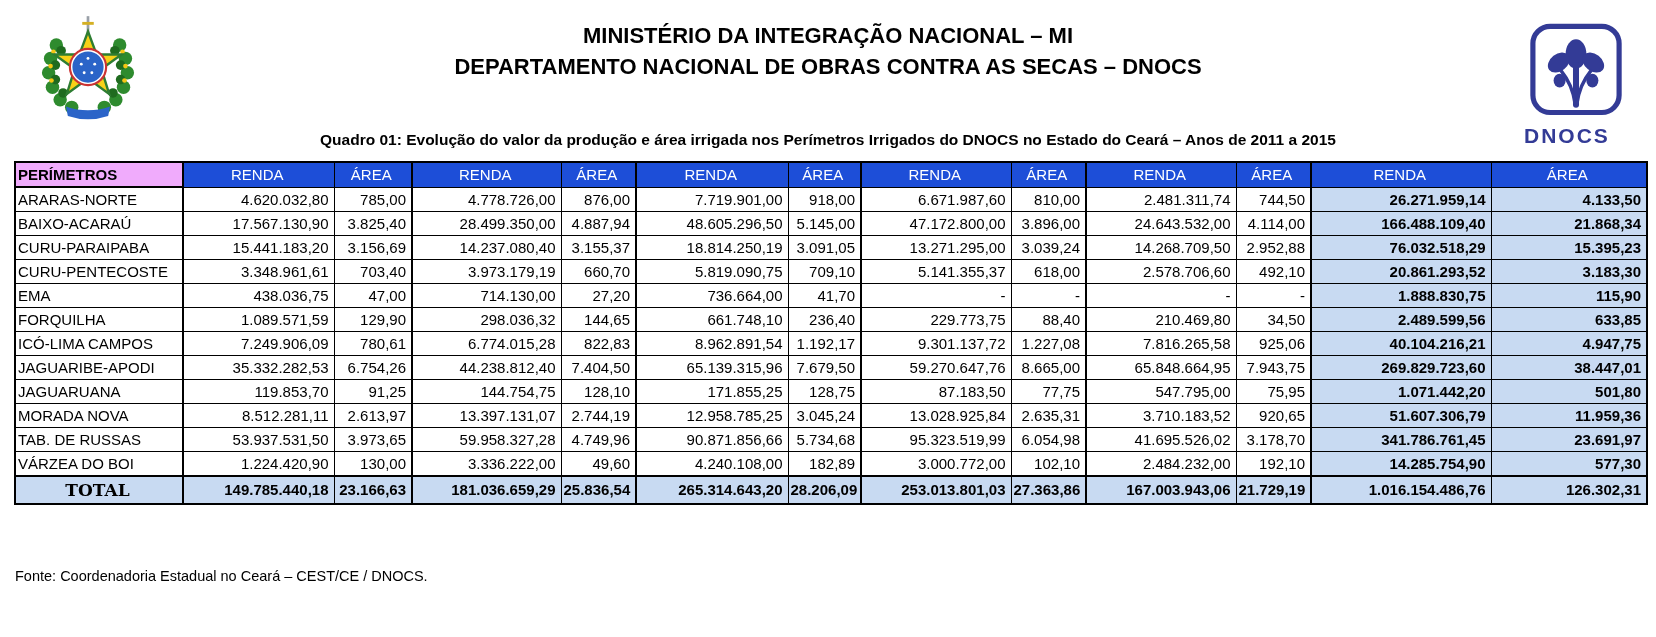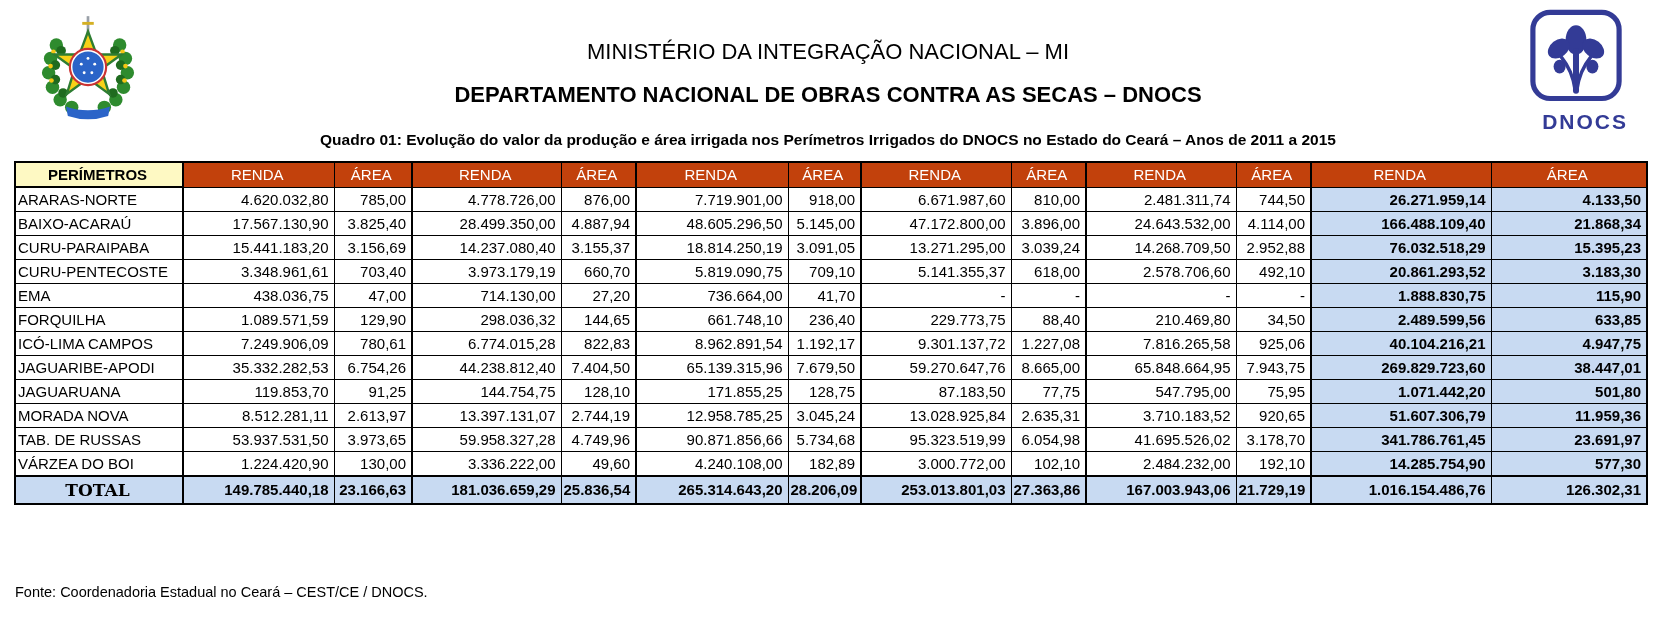--- a/index.html
+++ b/index.html
@@ -2,59 +2,59 @@
 <html><head>
 <meta charset="utf-8">
 <style>
   html,body{margin:0;padding:0;}
   body{
     width:1656px;height:637px;background:#ffffff;position:relative;overflow:hidden;
     font-family:"Liberation Sans",sans-serif;color:#000;
   }
   
   .letterhead{position:absolute;top:22px;left:0;width:100%;text-align:center;}
-  .title1{font-size:22px;font-weight:normal;margin:16px;line-height:1.25;}
+  .title1{font-size:22px;font-weight:bold;margin:0;line-height:1.25;}
   .title2{font-size:22px;font-weight:bold;margin:4px 0 0 0;line-height:1.2;}
   .coat{position:absolute;top:14px;left:40px;width:96px;height:108px;}
-  .dnocs-logo{position:absolute;top:8px;right:28px;width:104px;text-align:right;}
+  .dnocs-logo{position:absolute;top:22px;right:28px;width:104px;text-align:left;}
   .dnocs-logo .word{font-size:21px;font-weight:bold;color:#333B96;letter-spacing:2px;margin-top:-2px;font-family:"Liberation Sans",sans-serif;}
   
   .caption{position:absolute;top:131px;left:0;width:100%;text-align:center;font-size:15.5px;font-weight:bold;}
   
   table.grid{
     position:absolute;left:14px;top:161px;width:1632px;
     border-collapse:collapse;table-layout:fixed;
     border:2px solid #000;
   }
   table.grid th,table.grid td{
     border:1px solid #000;white-space:nowrap;overflow:hidden;
     font-size:15px;padding:0 5px 0 2px;height:23px;line-height:23px;
   }
   th.anos,th.year,th.totword{
     font-family:"DejaVu Serif","Liberation Serif",serif;
     font-weight:bold;color:#1F5BA5;font-size:17px;text-align:center;height:25px;background:#fff;
   }
-  th.perims{font-weight:bold;text-align:center;font-size:15.5px;background:#fef9c3;height:24px;}
+  th.perims{font-weight:bold;text-align:left;font-size:15.5px;background:#f0abfc;height:24px;}
   th.sub{
-    background:#c2410c;color:#fff;font-weight:normal;
+    background:#1d4ed8;color:#fff;font-weight:normal;
     font-size:15px;height:24px;border-bottom:2px solid #000;
   }
   td.name{text-align:left;padding-left:3px;}
   td.num{text-align:right;}
   td.dash{padding-right:16px;}
   td.tcol{background:#C8DAF2;font-weight:bold;}
   .gl{border-left:2px solid #000 !important;}
   tr.totalrow td{
     background:#C8DAF2;font-weight:bold;height:26px;line-height:26px;border-top:2px solid #000;
   }
   tr.totalrow td.name{
     font-family:"DejaVu Serif","Liberation Serif",serif;text-align:center;font-size:17px;color:#000;
   }
   
-  .fonte{position:absolute;left:15px;top:584px;font-size:14.5px;}
+  .fonte{position:absolute;left:15px;top:568px;font-size:14.5px;}
 </style>
 </head>
 <body>
 
 <div class="coat">
   <svg viewBox="0 0 100 112" width="96" height="108">
 
     <rect x="48.6" y="2" width="2.8" height="18" fill="#9aa0a8"></rect>
     <rect x="44" y="8" width="12" height="3" fill="#d4b024"></rect>
 

